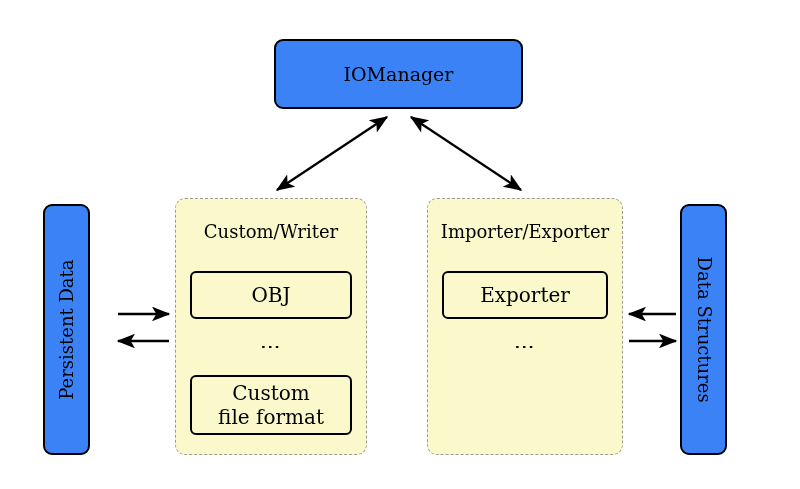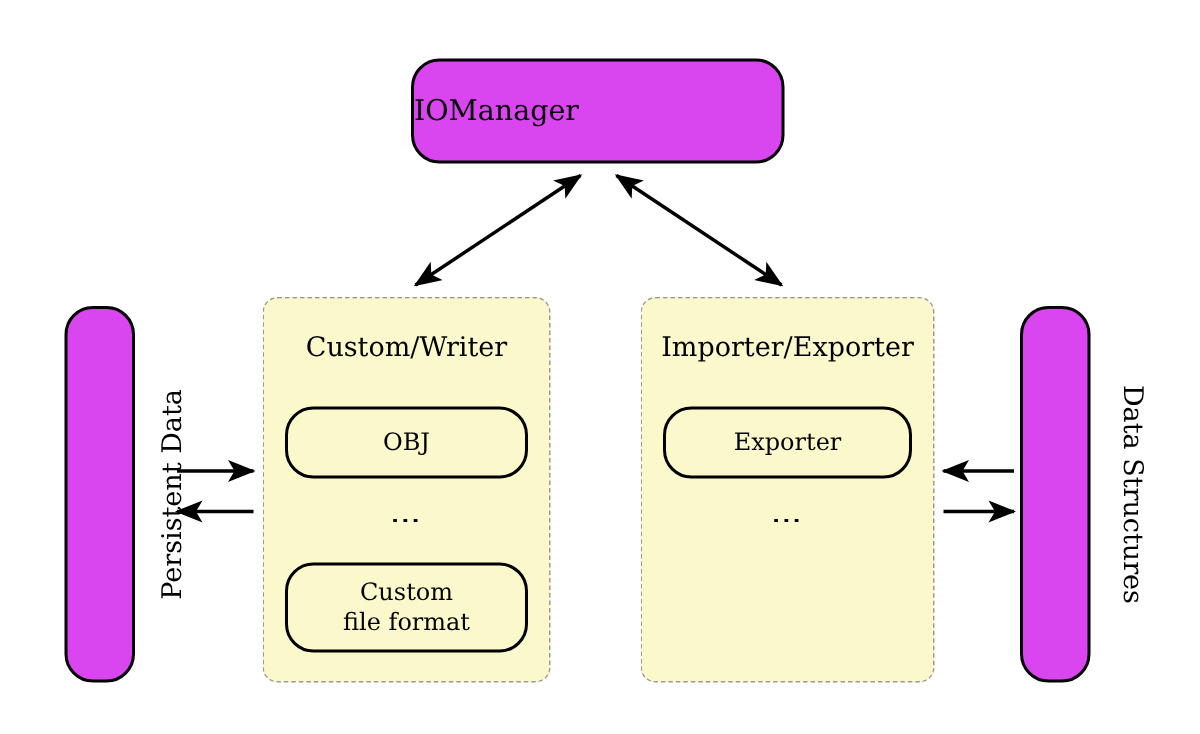--- a/index.html
+++ b/index.html
@@ -20,24 +20,25 @@
     position: absolute;
     left: 0; top: 0;
     width: 800px; height: 489px;
   }
 
   
   .node {
     position: absolute;
     box-sizing: border-box;
     border: 2.5px solid #000000;
-    border-radius: 19px;
-    background: #d946ef;
+    border-radius: 9px;
+    background: #3b82f6;
     display: flex;
     align-items: center;
+    justify-content: center;
     text-align: center;
     line-height: 1.18;
   }
 
   
   #io-manager {
     left: 274px;
     top: 39px;
     width: 249px;
     height: 70px;
@@ -86,27 +87,27 @@
     text-align: center;
     font-size: 18px;
     white-space: nowrap;
   }
 
   
   .item-box {
     position: absolute;
     box-sizing: border-box;
     border: 2.5px solid #000000;
-    border-radius: 19px;
+    border-radius: 6px;
     background: #fbf8cb;
     display: flex;
     align-items: center;
     justify-content: center;
     text-align: center;
-    font-size: 16px;
+    font-size: 20px;
     line-height: 1.22;
   }
   .item-first {
     left: 14px;
     right: 14px;
     width: auto;
     top: 72px;
     height: 48px;
   }
   .item-last {

